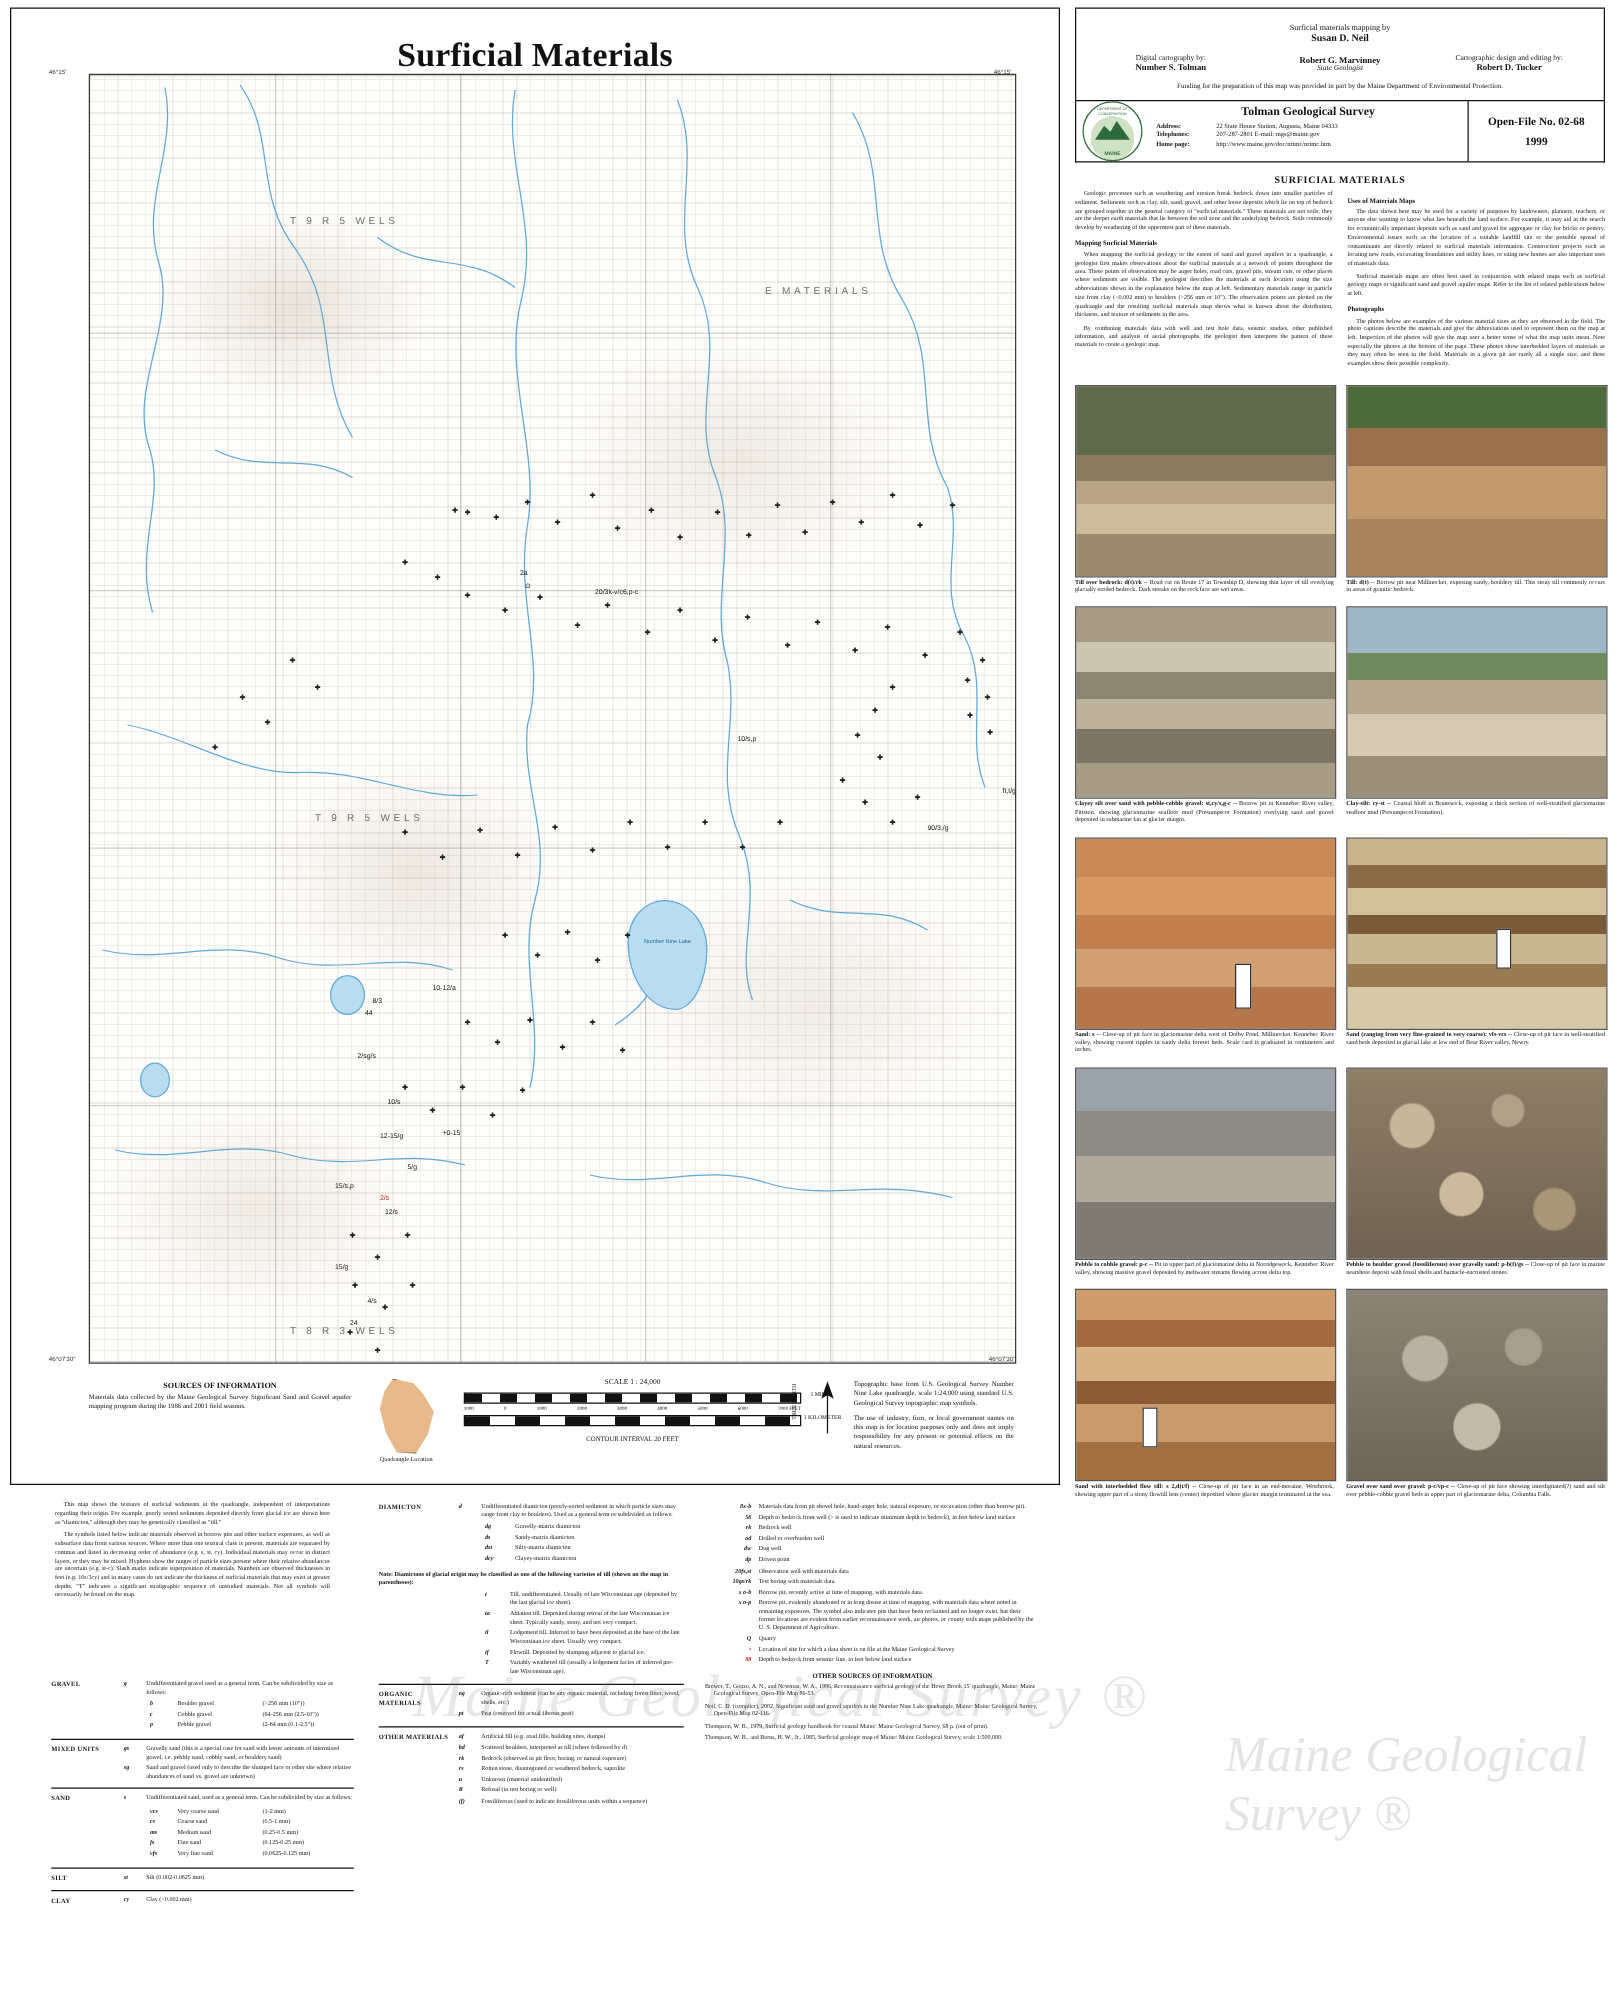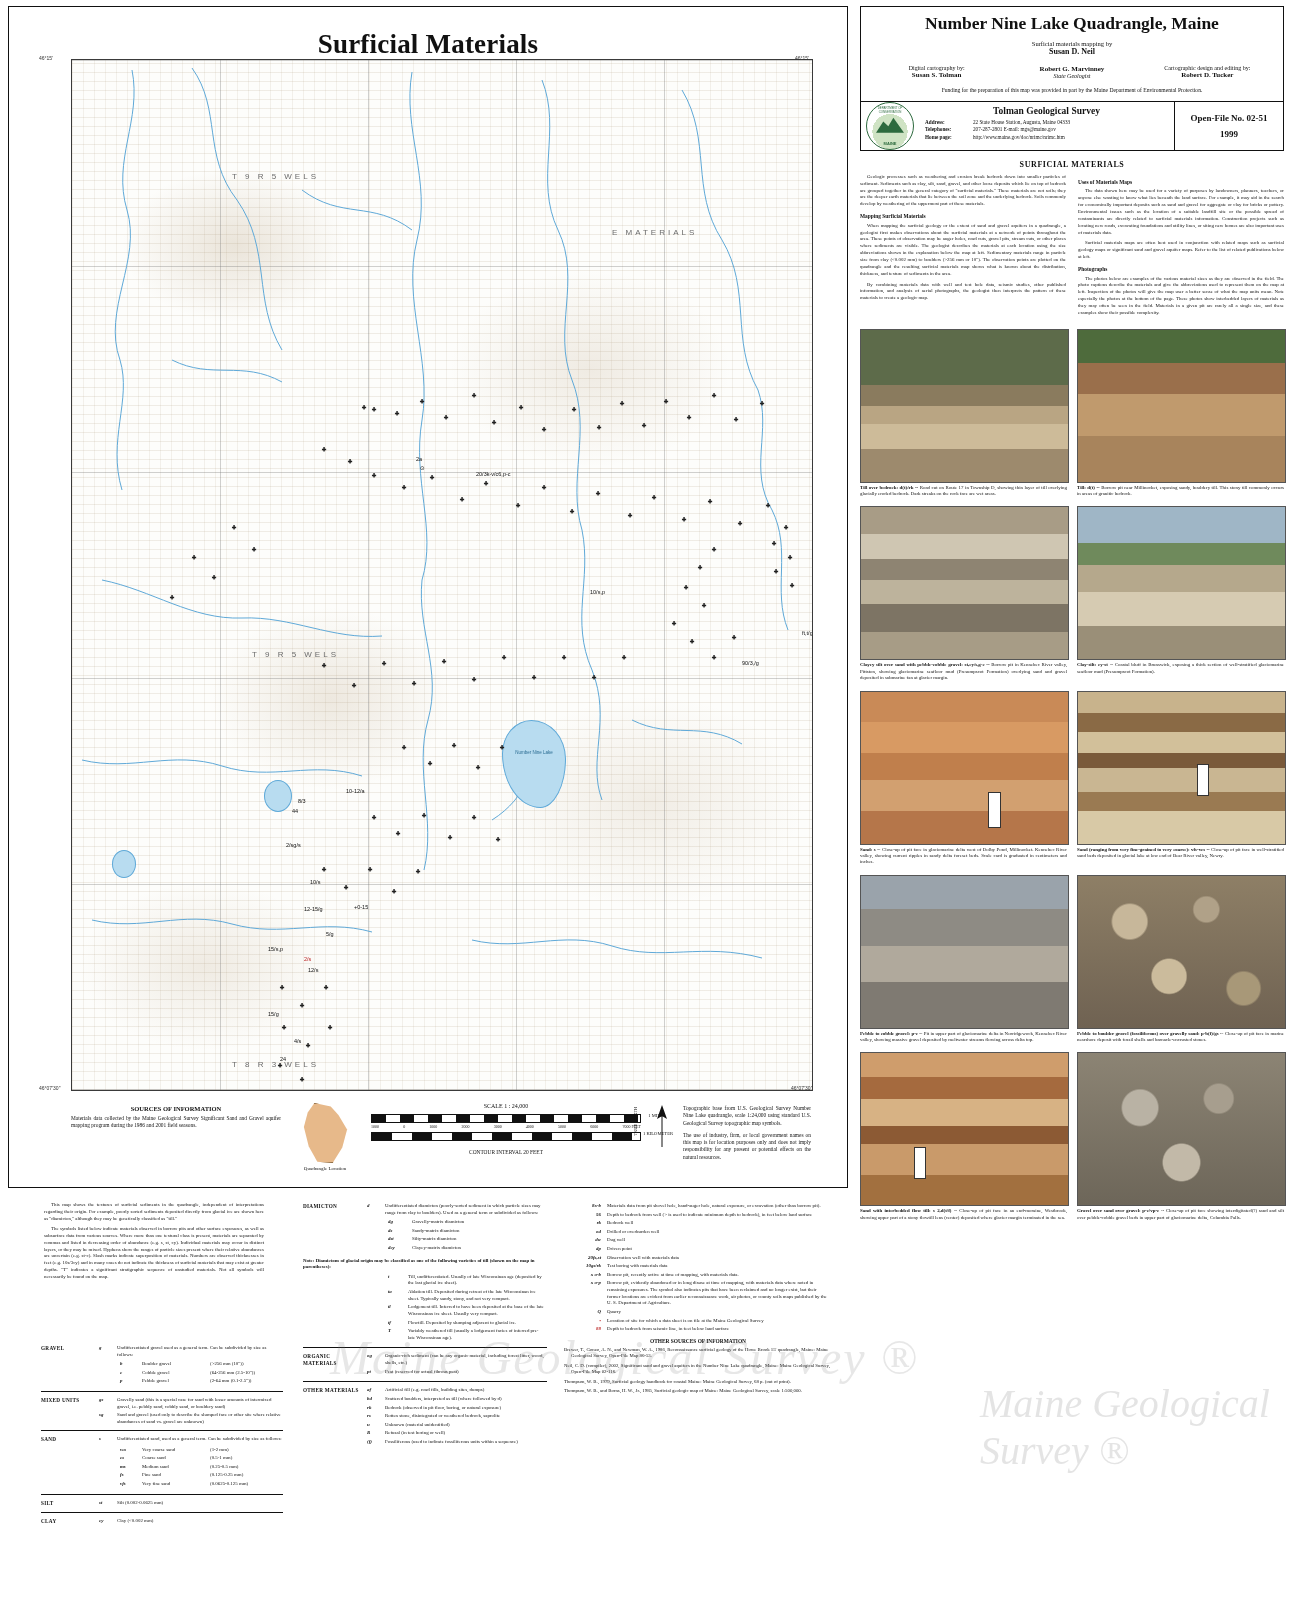--- a/index.html
+++ b/index.html
@@ -361,27 +361,26 @@
       <div class="mb-block" style="left:612px;top:6px;width:128px;">
         <div class="mb-txt">Topographic base from U.S. Geological Survey Number Nine Lake quadrangle, scale 1:24,000 using standard U.S. Geological Survey topographic map symbols.</div>
         <div class="mb-txt" style="margin-top:5px;">The use of industry, firm, or local government names on this map is for location purposes only and does not imply responsibility for any present or potential effects on the natural resources.</div>
       </div>
     </div>
   </div>
 
   <div id="right-col">
 
     <div id="title-box">
-      <div id="title-main">Number Nine Lake Quadrangle, Maine</div>
       <div id="title-sub">Surficial materials mapping by</div>
       <div id="title-author">Susan D. Neil</div>
       <div class="cred-row">
         <div>
           <div>Digital cartography by:</div>
-          <b>Susan S. Tolman</b>
+          <b>Number S. Tolman</b>
         </div>
         <div>
           <b>Robert G. Marvinney</b>
           <div class="cred-i">State Geologist</div>
         </div>
         <div>
           <div>Cartographic design and editing by:</div>
           <b>Robert D. Tucker</b>
         </div>
       </div>
@@ -402,21 +401,21 @@
           <b>Address:</b><span>22 State House Station, Augusta, Maine  04333</span>
         </div>
         <div class="addr">
           <b>Telephones:</b><span>207-287-2801      E-mail:   mgs@maine.gov</span>
         </div>
         <div class="addr">
           <b>Home page:</b><span>http://www.maine.gov/doc/nrimc/nrimc.htm</span>
         </div>
       </div>
       <div id="agency-right">
-        <div id="of-no">Open-File No. 02-51</div>
+        <div id="of-no">Open-File No. 02-68</div>
         <div id="of-year">1999</div>
       </div>
     </div>
 
     <div id="sm-head">SURFICIAL  MATERIALS</div>
     <div id="sm-cols">
       <div class="c">
         <p class="p">Geologic processes such as weathering and erosion break bedrock down into smaller particles of sediment.  Sediments such as clay, silt, sand, gravel, and other loose deposits which lie on top of bedrock are grouped together in the general category of "surficial materials."  These materials are not soils; they are the deeper earth materials that lie between the soil zone and the underlying bedrock.  Soils commonly develop by weathering of the uppermost part of these materials.</p>
         <div class="sub-h">Mapping Surficial Materials</div>
         <p class="p">When mapping the surficial geology or the extent of sand and gravel aquifers in a quadrangle, a geologist first makes observations about the surficial materials at a network of points throughout the area.  These points of observation may be auger holes, road cuts, gravel pits, stream cuts, or other places where sediments are visible.  The geologist describes the materials at each location using the size abbreviations shown in the explanation below the map at left.  Sedimentary materials range in particle size from clay (&lt;0.002 mm) to boulders (&gt;256 mm or 10").  The observation points are plotted on the quadrangle and the resulting surficial materials map shows what is known about the distribution, thickness, and texture of sediments in the area.</p>

